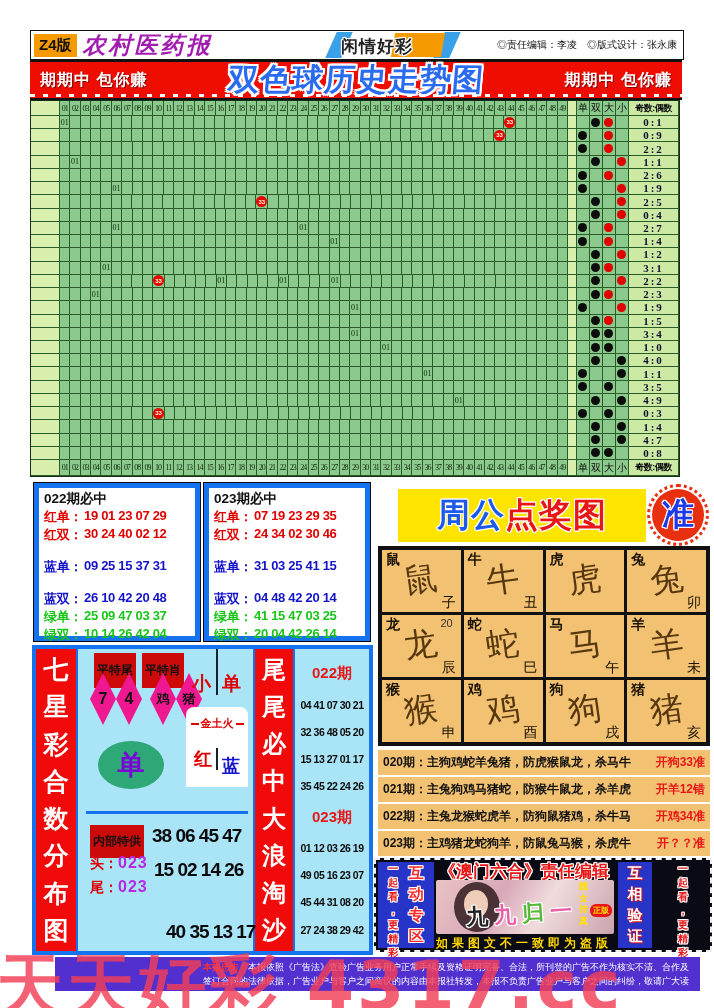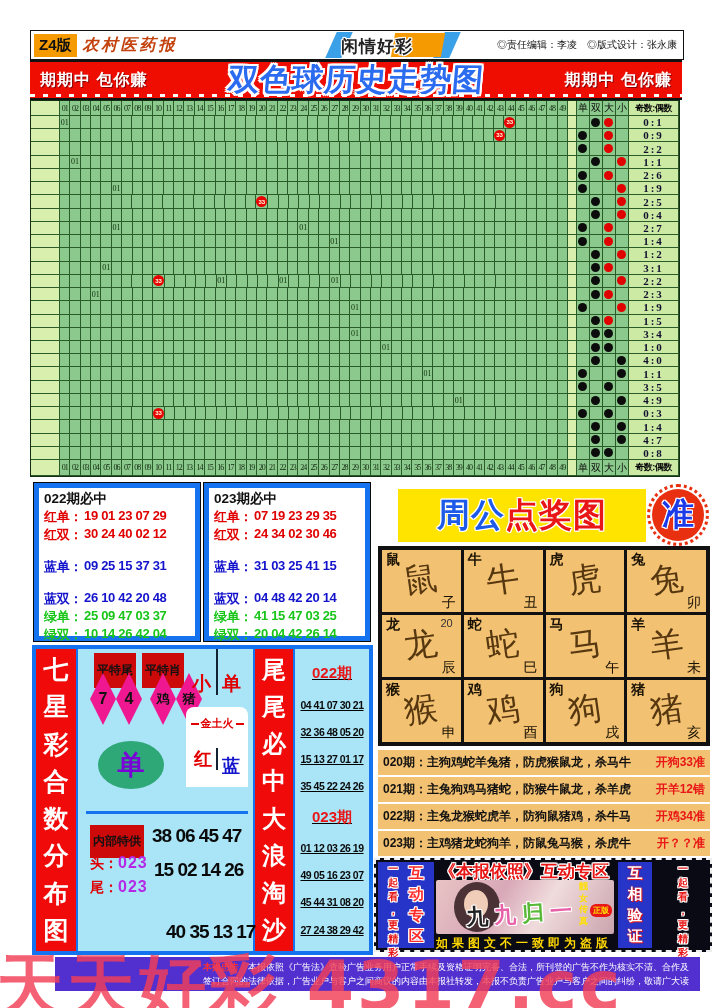--- a/index.html
+++ b/index.html
@@ -3,21 +3,21 @@
 <meta charset="utf-8">
 <style>
   html,body{margin:0;padding:0;background:#fff;}
   .page{position:relative;width:714px;height:1008px;background:#fff;overflow:hidden;
         font-family:"Liberation Sans",sans-serif;}
   .ow{text-shadow:-1px 0 #fff,1px 0 #fff,0 -1px #fff,0 1px #fff,-1px -1px #fff,1px 1px #fff,1px -1px #fff,-1px 1px #fff;}
   
   .hstrip{position:absolute;left:30px;top:30px;width:652px;height:28px;border:1px solid #111;
           background:#fff;display:flex;align-items:center;}
   .edition{background:#f59a00;color:#111;font-weight:900;font-size:15px;padding:2px 5px;margin:0 6px 0 3px;}
-  .paper{color:#c2410c;font-size:16px;font-weight:900;font-family:Liberation Sans, sans-serif;
+  .paper{color:#a21caf;font-size:23px;font-weight:900;font-family:Liberation Sans, sans-serif;
          font-style:italic;letter-spacing:3px;}
   .tagwrap{position:absolute;left:300px;top:1px;width:140px;height:26px;}
   .tag-slash{position:absolute;top:0;width:16px;height:26px;background:#3aa0e8;transform:skewX(-24deg);}
   .tag-orange{position:absolute;left:62px;top:1px;width:50px;height:24px;background:#f59a00;transform:skewX(-10deg);}
   .tagtext{position:absolute;left:10px;top:3px;font-size:17px;font-weight:900;color:#222;letter-spacing:1px;}
   .credits{margin-left:auto;display:flex;gap:10px;font-size:10px;color:#111;padding-right:6px;}
   
   .banner{position:absolute;left:30px;top:60px;width:652px;height:40px;background:#ee0d00;
           border-top:2px solid #111;border-bottom:2px solid #111;display:flex;align-items:center;
           justify-content:space-between;padding:0 10px;box-sizing:border-box;}
@@ -98,21 +98,21 @@
   .ellipse{position:absolute;left:20px;top:92px;width:66px;height:48px;background:#2ea876;border-radius:50%;
        display:flex;align-items:center;justify-content:center;}
   .ellipse span{font-size:27px;font-weight:900;color:#7b00d8;}
   .bluehr{position:absolute;left:8px;top:162px;width:162px;height:3px;background:#1673f0;}
   .neibu{position:absolute;left:12px;top:176px;background:#cc0a0a;color:#111;font-weight:900;font-size:12px;padding:8px 3px;}
   .bignum{position:absolute;font-weight:900;color:#0a0a0a;font-size:19px;letter-spacing:-1px;white-space:nowrap;}
   .ht-row{position:absolute;left:12px;font-weight:900;white-space:nowrap;}
   .ht-row .hl{color:#e00000;font-size:14px;}
   .ht-row .hv{color:#b428e6;font-size:16px;letter-spacing:1px;}
   .wave{flex:0 0 74px;background:#a9e4f7;display:flex;flex-direction:column;justify-content:space-evenly;
-       align-items:center;text-align:right;text-decoration:underline;}
+       align-items:center;text-align:right;}
   .wv-p{color:#e81616;font-weight:900;font-size:15px;}
   .wv-n{color:#0a0a0a;font-weight:900;font-size:10.5px;letter-spacing:-0.5px;white-space:nowrap;}
   
   .macau{position:absolute;left:374px;top:858px;width:338px;height:94px;background:#0a0a14;
        border:2px dashed #eee;box-sizing:border-box;}
   .mc-title{position:absolute;left:56px;top:0;width:184px;text-align:center;font-size:17px;font-weight:900;
        color:#e81616;white-space:nowrap;}
   .mc-left{position:absolute;left:2px;top:2px;width:56px;height:86px;background:#2634c8;
        display:flex;align-items:center;justify-content:space-evenly;}
   .vcol{display:flex;flex-direction:column;align-items:center;justify-content:space-evenly;height:100%;}
@@ -2442,21 +2442,21 @@
           <div class="vsmall ow">彩</div>
           <div class="vsmall ow">！</div>
         </div>
       <div class="vcol" id="mc-li">
           <div class="vbig ow">互</div>
           <div class="vbig ow">动</div>
           <div class="vbig ow">专</div>
           <div class="vbig ow">区</div>
         </div>
     </div>
-    <div class="mc-title ow">《本报依照》互动专区</div>
+    <div class="mc-title ow">《澳门六合》责任编辑</div>
     <div class="mc-photo">
       <div class="mc-hair"></div>
       <div class="mc-face"></div>
       <div class="mc-main ow" id="mc-main">
           <div style="color: rgb(34, 34, 34);">九</div>
           <div style="color: rgb(232, 96, 168);">九</div>
           <div style="color: rgb(88, 184, 56);">归</div>
           <div style="color: rgb(232, 96, 168);">一</div>
         </div>
       <div class="mc-side" id="mc-side">

